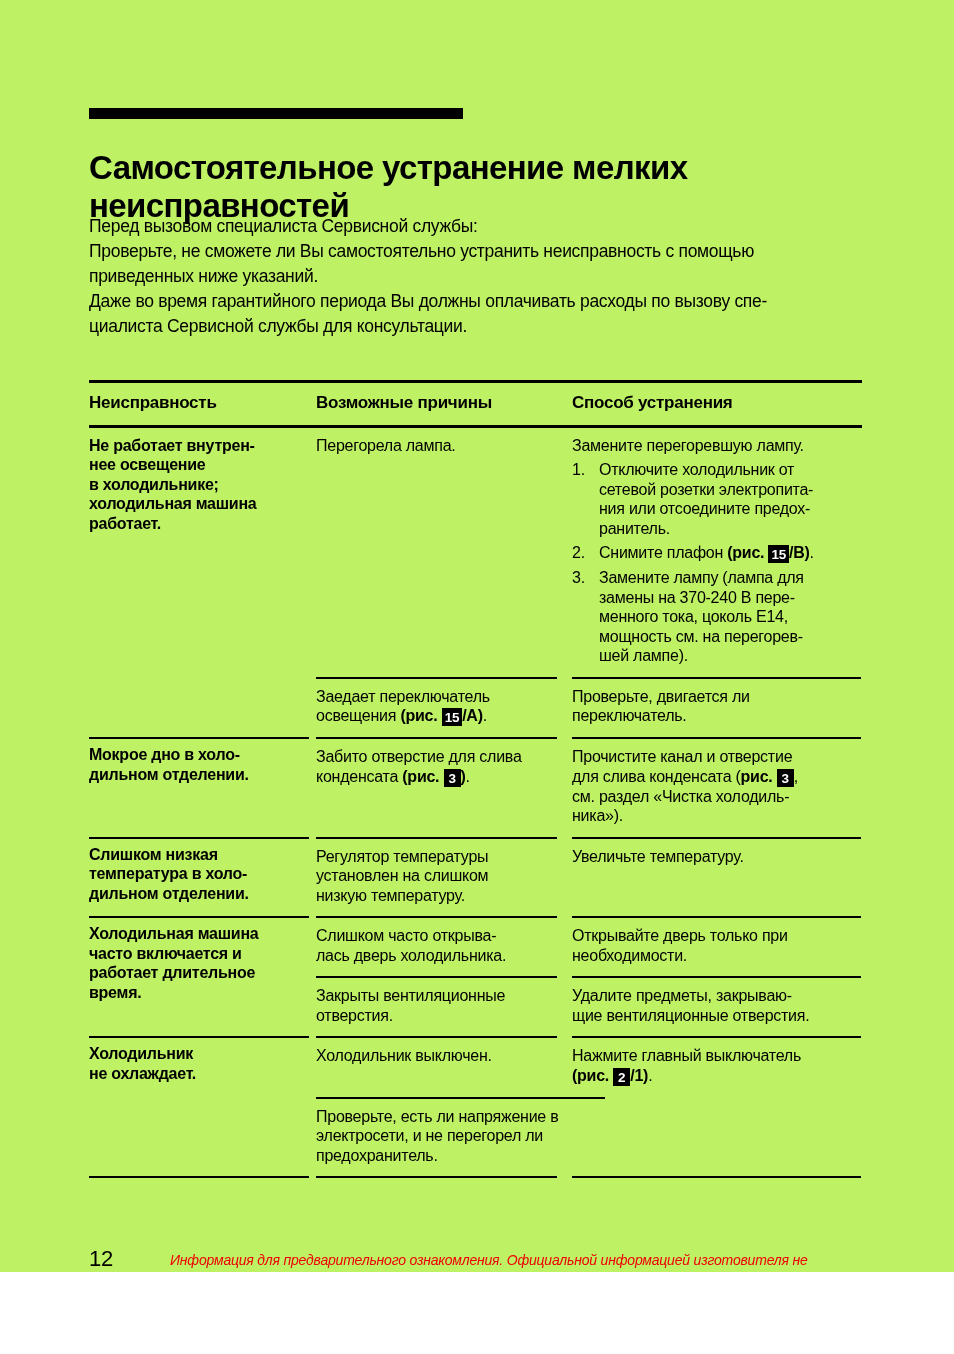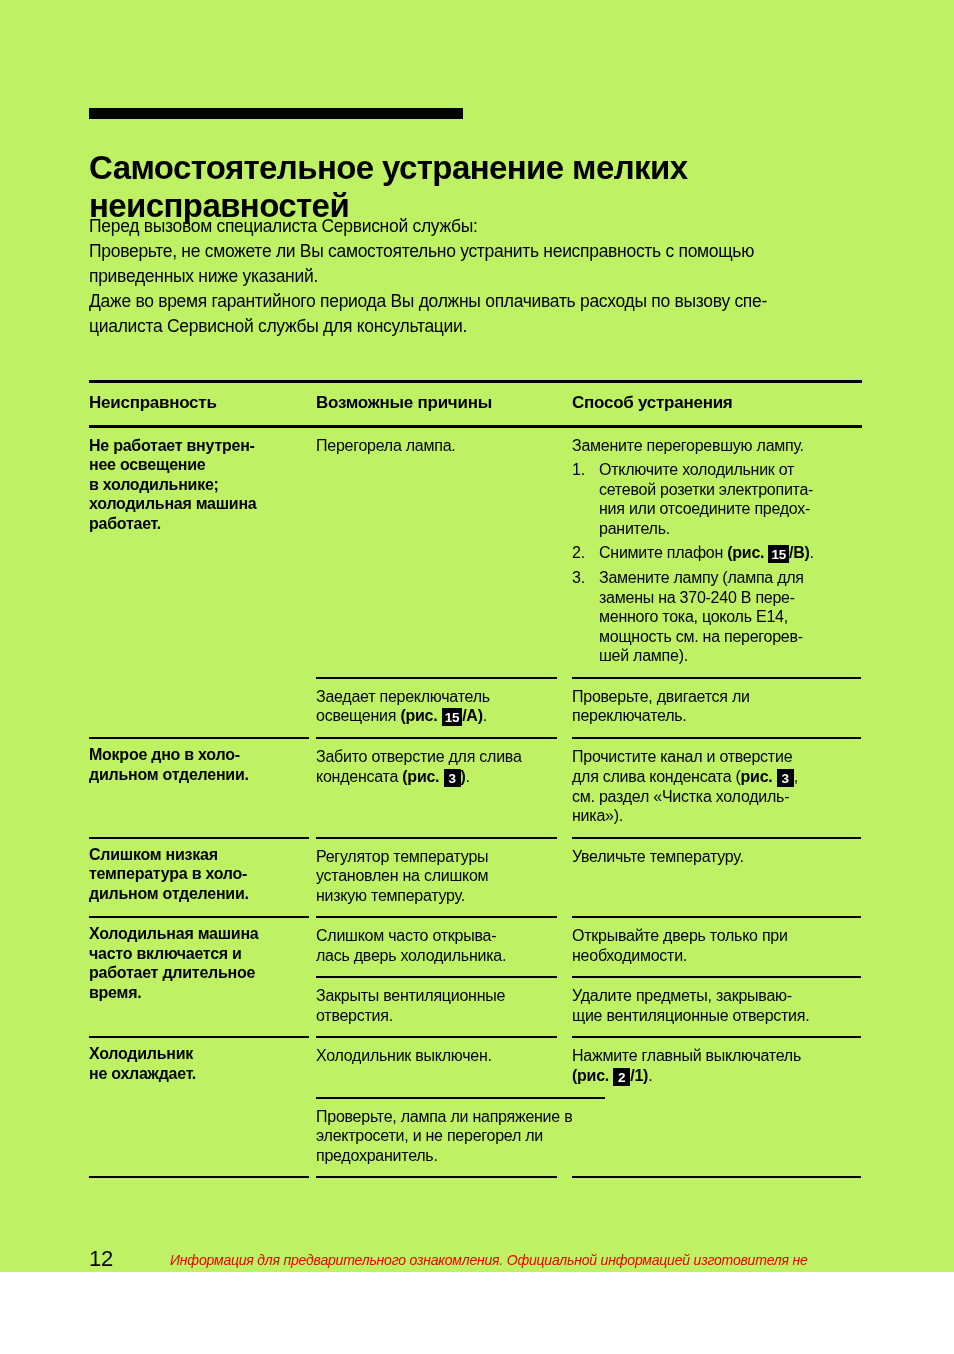--- a/index.html
+++ b/index.html
@@ -140,21 +140,21 @@
         </div>
         <div class="trow">
           <div class="c1 cell bt"><div class="fault">Холодильник
 не охлаждает.</div></div>
           <div class="c2 cell bt"><div class="blk"><span>Холодильник выключен.</span></div></div>
           <div class="c3 cell bt"><div class="blk"><span>Нажмите главный выключатель
 </span><span class="b">(рис. </span><span class="badge">2</span><span class="b">/1)</span><span>.</span></div></div>
         </div>
         <div class="trow">
           <div class="c1 cell"></div>
-          <div class="c3 cell bt"><div class="blk"><span>Проверьте, лампа ли напряжение в
+          <div class="c3 cell bt"><div class="blk"><span>Проверьте, есть ли напряжение в
 электросети, и не перегорел ли
 предохранитель.</span></div></div>
         </div>
         <div class="trow endrow">
           <div class="c1 cell bt"></div>
           <div class="c2 cell bt"></div>
           <div class="c3 cell bt"></div>
         </div>
       </div>
   </div>

